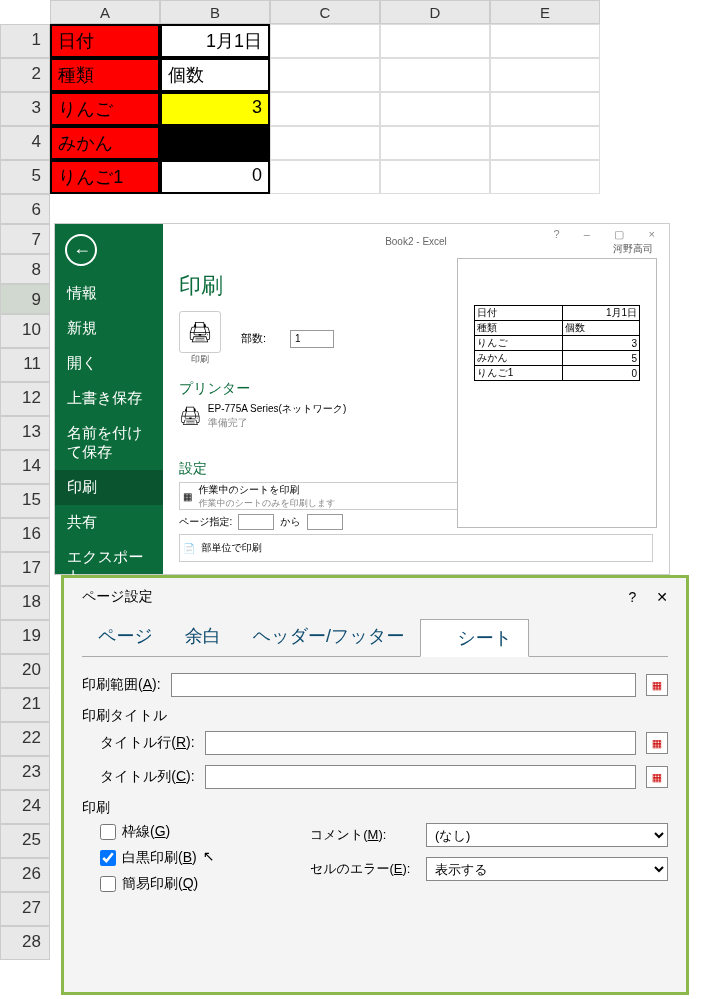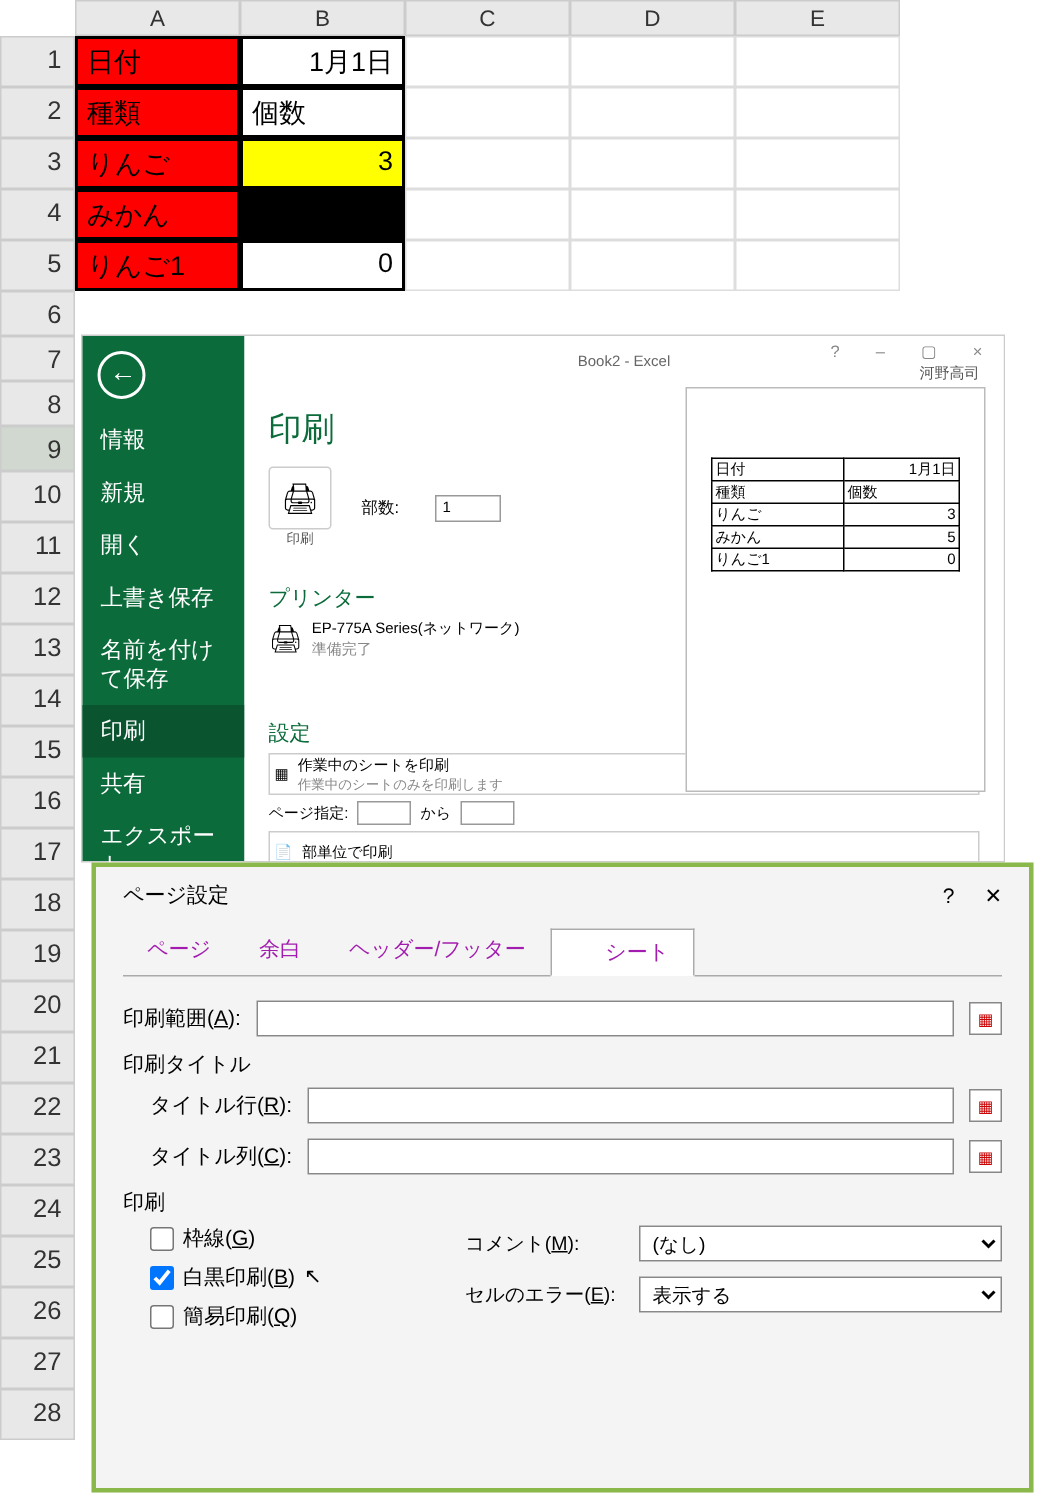--- a/index.html
+++ b/index.html
@@ -35,41 +35,41 @@
 .bs-nav-item.sel { background: #0a5530; }
 .bs-main { flex: 1; padding: 12px 16px; position: relative; background: #fff; }
 .bs-title-small { text-align: center; font-size: 10px; color: #666; }
 .bs-user { position: absolute; top: 18px; right: 16px; font-size: 10px; color: #555; }
 .bs-sys { position: absolute; top: 4px; right: 8px; font-size: 11px; color: #888; letter-spacing: 6px; }
 .bs-h1 { font-size: 22px; color: #0b6b3a; margin-top: 24px; }
 .bs-print-row { display: flex; align-items: center; margin-top: 10px; gap: 20px; }
 .bs-print-icon { width: 42px; height: 42px; border: 1px solid #ccc; border-radius: 3px; display: flex; align-items: center; justify-content: center; font-size: 20px; }
 .bs-copies { font-size: 11px; display: flex; align-items: center; gap: 24px; }
 .bs-copies input { width: 44px; height: 18px; font-size: 10px; border: 1px solid #999; text-align: left; padding-left: 4px; }
-.bs-section { font-size: 14px; color: #0b6b3a; margin-top: 24px; }
+.bs-section { font-size: 14px; color: #0b6b3a; margin-top: 14px; }
 .bs-printer-row { display: flex; align-items: center; gap: 6px; margin-top: 4px; font-size: 10px; }
 .bs-printer-icon { font-size: 18px; }
 .bs-link { color: #1155cc; font-size: 10px; text-align: right; margin-top: 2px; }
 .bs-setting-row { display: flex; align-items: center; gap: 6px; margin-top: 4px; font-size: 10px; border: 1px solid #ccc; padding: 3px; height: 28px; }
 .bs-setting-row .sub { color: #888; font-size: 9px; }
 .bs-pagerow { display: flex; gap: 6px; font-size: 10px; align-items: center; margin-top: 4px; }
 .bs-pagerow input { width: 36px; height: 16px; border: 1px solid #999; }
 
 .bs-preview { position: absolute; top: 34px; right: 12px; width: 200px; height: 270px; border: 1px solid #bbb; background: #fff; padding: 46px 16px; font-size: 10px; }
 .bs-prev-table { border-collapse: collapse; width: 100%; }
 .bs-prev-table td { border: 1px solid #000; padding: 0 2px; font-size: 10px; }
 .bs-prev-table td.r { text-align: right; }
 
 
 .dlg { position: absolute; top: 575px; left: 61px; width: 628px; height: 420px; background: #f4f4f4; border: 3px solid #8ab84a; padding: 10px 18px; font-size: 14px; }
 .dlg-title { display: flex; justify-content: space-between; align-items: center; margin-bottom: 12px; }
 .dlg-title span { font-size: 14px; }
 .dlg-sys { display: flex; gap: 20px; font-size: 18px; }
 .dlg-tabs { display: flex; border-bottom: 1px solid #aaa; margin-bottom: 16px; }
-.dlg-tab { padding: 6px 16px; font-size: 14px; color: #a21caf; background: #f4f4f4; }
+.dlg-tab { padding: 6px 16px; font-size: 18px; color: #0c4a6e; background: #f4f4f4; }
 .dlg-tab.sel { background: #fff; border: 1px solid #aaa; border-bottom: 1px solid #fff; position: relative; top: 1px; padding-left: 36px; }
 .dlg-row { display: flex; align-items: center; margin-bottom: 10px; gap: 10px; }
 .dlg-label { font-size: 14px; }
 .dlg-input { flex: 1; height: 24px; border: 1px solid #888; background: #fff; }
 .dlg-icon-btn { width: 22px; height: 22px; border: 1px solid #888; background: #fff; display: flex; align-items: center; justify-content: center; font-size: 11px; color: #c00; }
 .dlg-section { font-size: 14px; margin: 8px 0 6px 0; }
 .dlg-indent { margin-left: 18px; }
 .dlg-cols { display: flex; gap: 30px; margin-top: 6px; }
 .dlg-col-left { width: 180px; }
 .dlg-col-right { flex: 1; }

